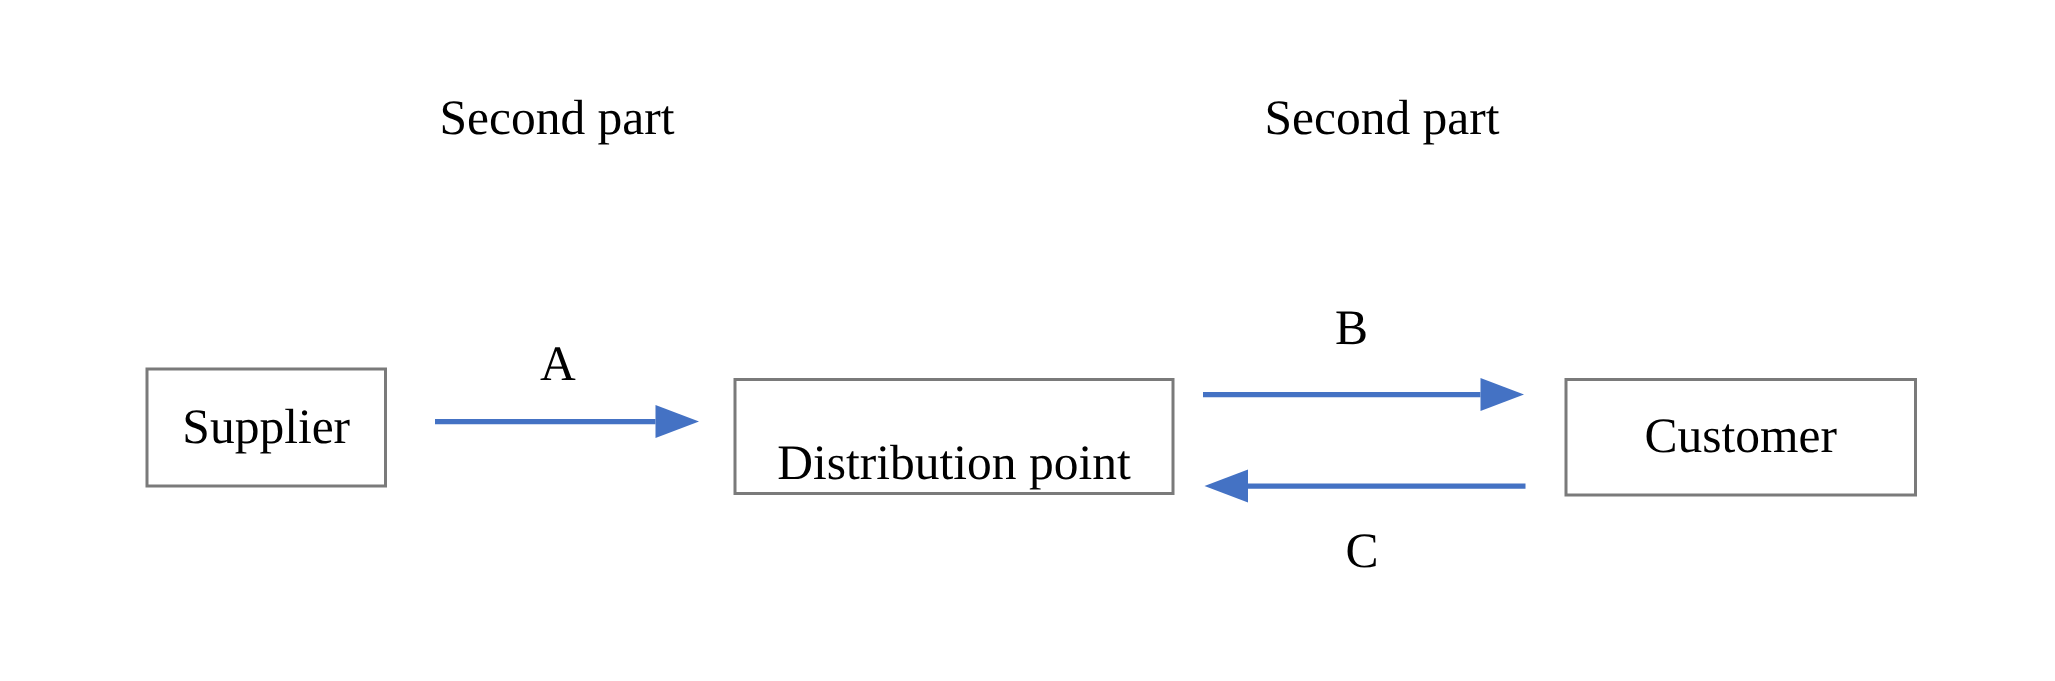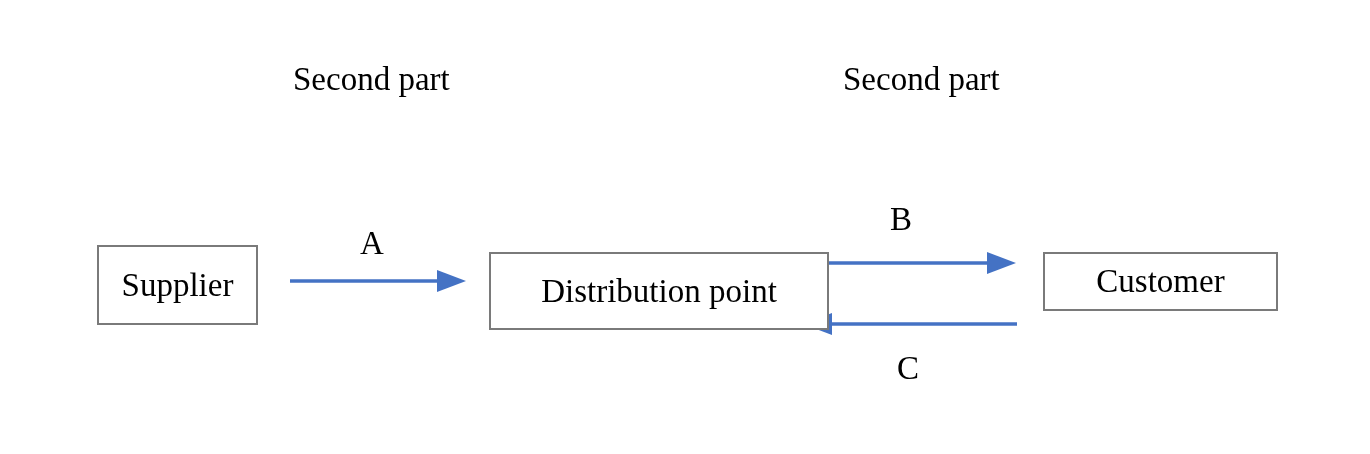--- a/index.html
+++ b/index.html
@@ -30,22 +30,22 @@
     box-sizing: border-box;
     border: 2px solid var(--box-border, #7a7a7a);
     background: #ffffff;
     display: flex;
     align-items: center;
     justify-content: center;
     font-size: 33px;
     white-space: nowrap;
   }
   .node.supplier     { left: 97px;   top: 245px; width: 161px; height: 80px; text-align: right; }
-  .node.distribution { left: 489px;  top: 252px; width: 340px; height: 78px; }
-  .node.customer     { left: 1043px; top: 252px; width: 235px; height: 59px; }
+  .node.distribution { left: 489px;  top: 252px; width: 294px; height: 78px; align-items: flex-end; }
+  .node.customer     { left: 1043px; top: 252px; width: 235px; height: 79px; }
 
   .arrow-label {
     position: absolute;
     font-size: 33px;
     line-height: 1.1;
     transform: translateX(-50%);
     white-space: nowrap;
   }
   .arrow-label.a { left: 372px; top: 225px; }
   .arrow-label.b { left: 901px; top: 201px; }

